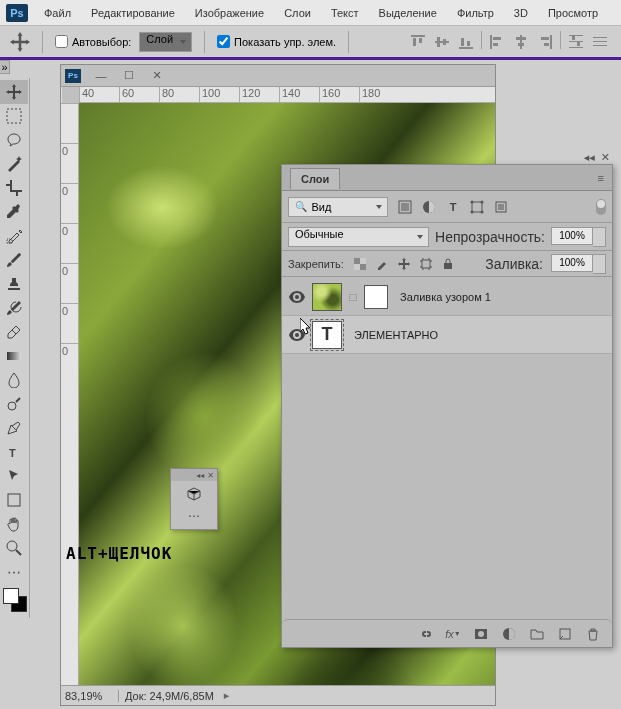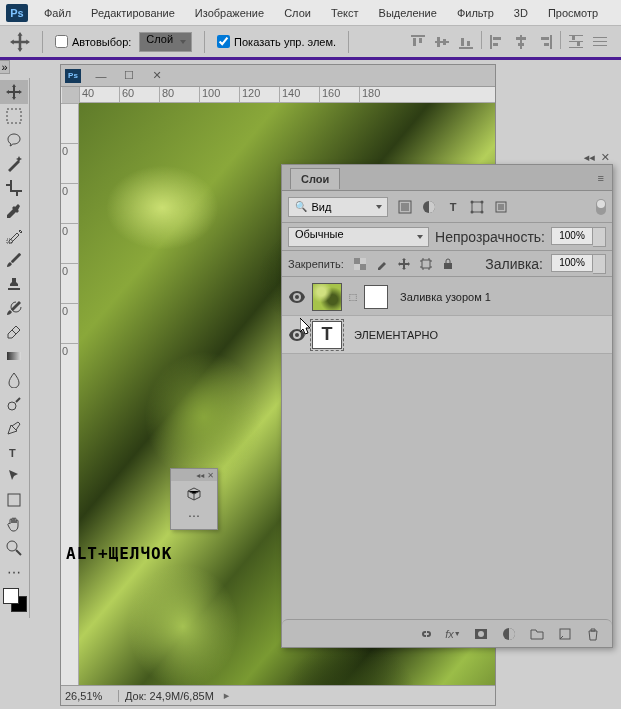--- a/index.html
+++ b/index.html
@@ -346,21 +346,21 @@
       <span>0</span>
       <span>0</span>
       <span>0</span>
       <span>0</span>
       <span>0</span>
   </div>
   <div class="doc-canvas">
     <div class="doc-img"></div>
   </div>
   <div class="doc-status">
-    <div class="zoom">26,51%</div>
+    <div class="zoom">83,19%</div>
     <div class="docinfo">Док: 24,9M/6,85M</div>
     <span style="margin-left:4px;color:#666">▸</span>
   </div>
 </div>
 
 <div class="overlay-text" style="left:66px; top:544px; color:#000000;">ALT+ЩЕЛЧОК</div>
 
 <div class="cluster">
   <div class="cluster-head">
       <span>◂◂</span>

